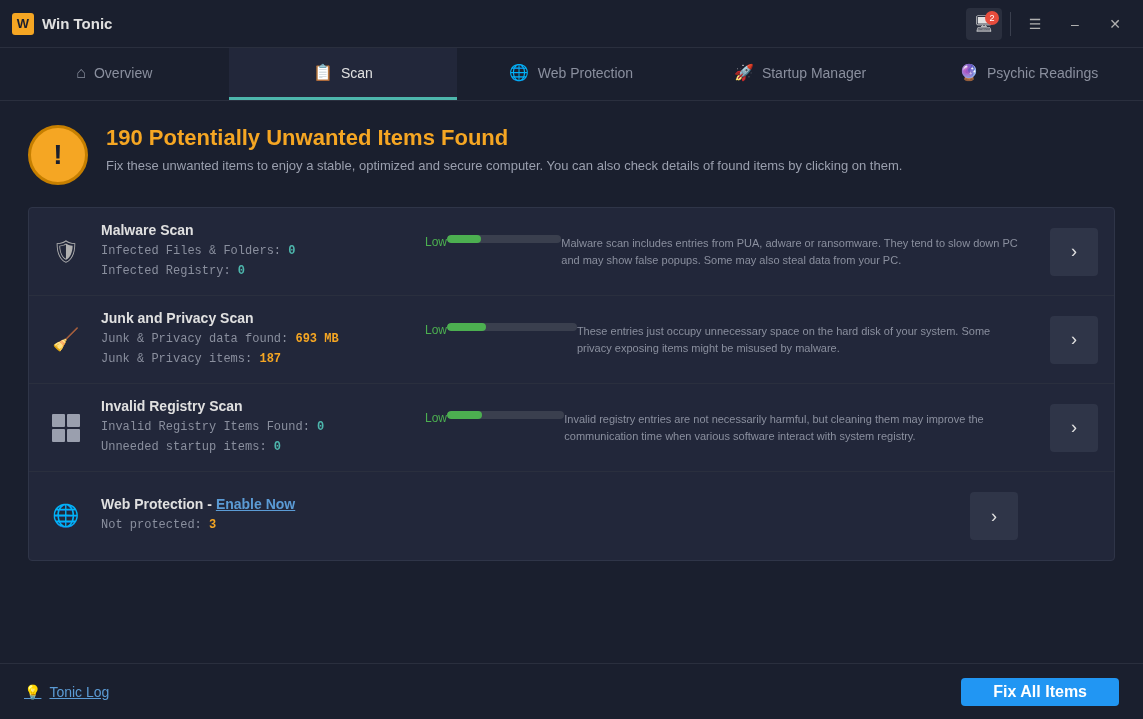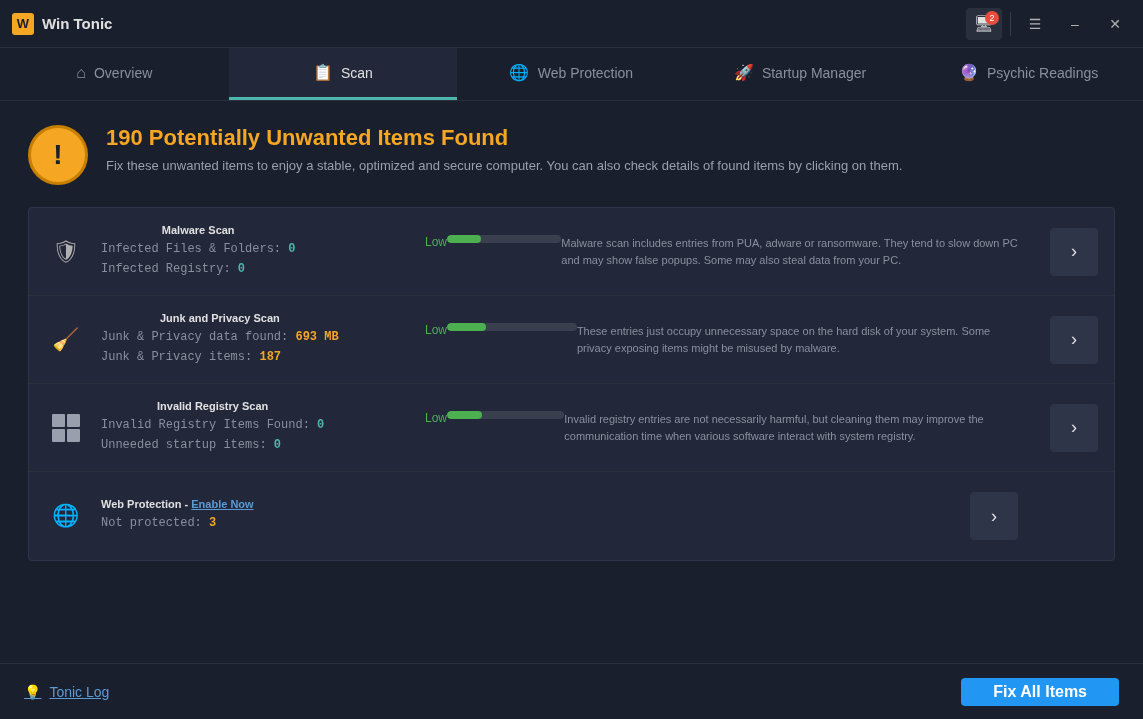--- a/index.html
+++ b/index.html
@@ -198,25 +198,24 @@
       width: 42px;
       height: 42px;
       display: flex;
       align-items: center;
       justify-content: center;
       font-size: 22px;
       flex-shrink: 0;
       color: #b0b0b0;
     }
     .row-info h3 {
-      font-size: 11px;
+      font-size: 14px;
       font-weight: 600;
       color: #e0e0e0;
       margin-bottom: 4px;
-      text-align: center;
     }
     .row-info .sub {
       font-size: 12px;
       color: #8a8f9e;
       line-height: 1.6;
       font-family: Liberation Mono, monospace;
     }
     .sub .highlight {
       color: #4db6ac;
       font-weight: 600;

